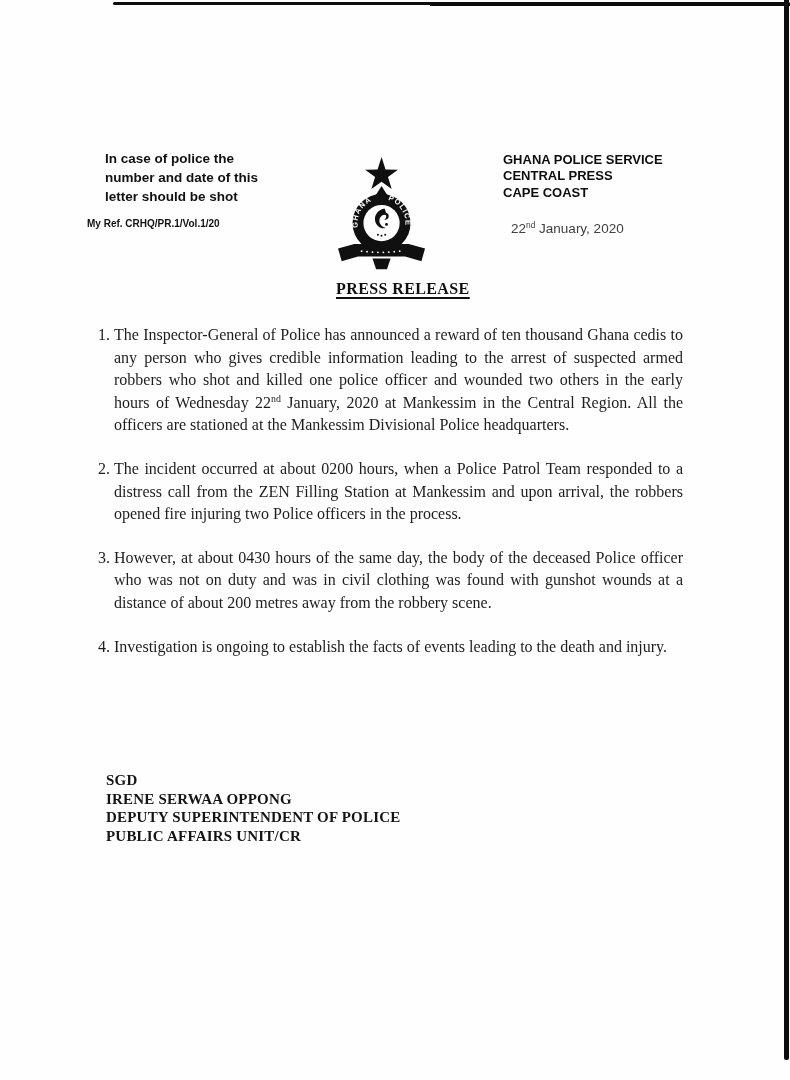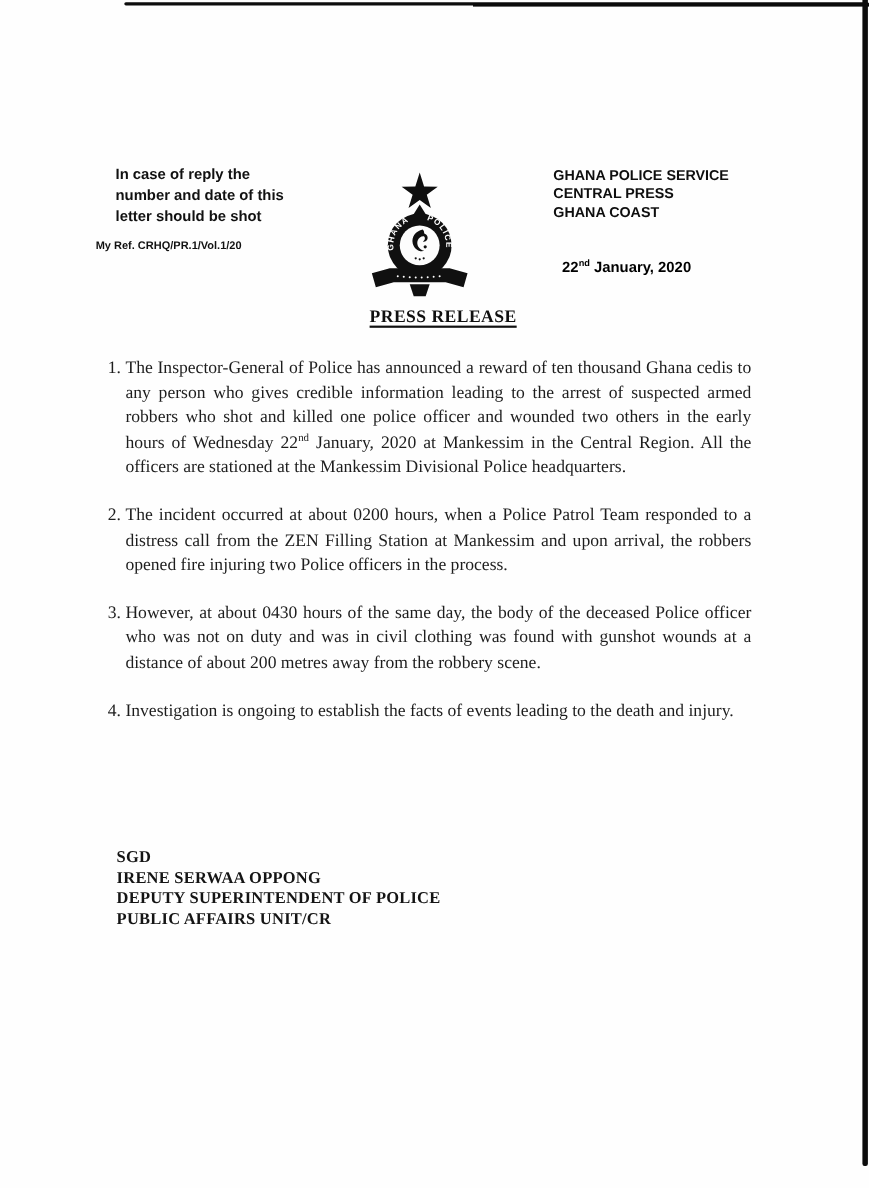--- a/index.html
+++ b/index.html
@@ -39,23 +39,23 @@
     font-weight:bold; font-size:10px; color:#111;
   }
   
   .unit-address {
     position:absolute; left:503px; top:152px; width:230px;
     font-family:"Liberation Sans", sans-serif;
     font-weight:bold; font-size:13px; line-height:16.4px;
     color:#0e0e0e;
   }
   .letter-date {
-    position:absolute; left:511px; top:235px;
+    position:absolute; left:511px; top:221px;
     font-family:"Liberation Sans", sans-serif;
-    font-weight:bold; font-size:13.5px; color:#000000;
+    font-weight:normal; font-size:13.5px; color:#404040;
   }
   sup { font-size:0.62em; vertical-align:super; line-height:0; }
   
   .crest { position:absolute; left:332px; top:156px; width:100px; height:116px; }
   
   .page-title {
     position:absolute; left:336px; top:280px;
     font-family:"Liberation Serif", serif;
     font-weight:bold; font-size:16px; letter-spacing:0.4px;
     color:#101010;
@@ -81,21 +81,21 @@
 </head>
 <body>
 
 <div class="sheet">
 
   <div class="scan-top"></div>
   <div class="scan-top2"></div>
   <div class="scan-right"></div>
 
   <div class="reply-note">
-    <div>In case of reply the</div>
+    <div>In case of police the</div>
     <div>number and date of this</div>
     <div>letter should be shot</div>
   </div>
   <div class="ref-number">My Ref. CRHQ/PR.1/Vol.1/20</div>
 
   <svg class="crest" viewBox="0 0 105 128" xmlns="http://www.w3.org/2000/svg">
     <g>
       <polygon fill="#101010" points="52,1 56.4,14.9 70.1,15.1 59.1,23.3 63.2,36.4 52,28.5 40.8,36.4 44.9,23.3 33.9,15.1 47.6,14.9"></polygon>
       <polygon fill="#101010" points="52,33 59.5,45 44.5,45"></polygon>
     </g>
@@ -132,21 +132,21 @@
       <circle cx="54" cy="106.3" r="1" fill="#ffffff"></circle>
       <circle cx="60" cy="106" r="1" fill="#ffffff"></circle>
       <circle cx="66" cy="105.6" r="1" fill="#ffffff"></circle>
       <circle cx="72" cy="105" r="1" fill="#ffffff"></circle>
     </g>
   </svg>
 
   <div class="unit-address">
     <div>GHANA POLICE SERVICE</div>
     <div>CENTRAL PRESS</div>
-    <div>GHANA COAST</div>
+    <div>CAPE COAST</div>
   </div>
   <div class="letter-date"><span>22</span><sup>nd</sup><span> January, 2020</span></div>
 
   <div class="page-title">PRESS RELEASE</div>
 
   <div class="body-text">
 
     <div class="para">
       <span class="para-num">1.</span>
       <span><span>The Inspector-General of Police has announced a reward of  ten thousand Ghana cedis to any person who gives credible information leading to the arrest of suspected armed robbers who shot and killed one police officer and wounded two others in the early hours of Wednesday 22</span><sup>nd</sup><span> January, 2020 at Mankessim in the Central Region. All the officers are stationed at the Mankessim Divisional Police headquarters.</span></span>

